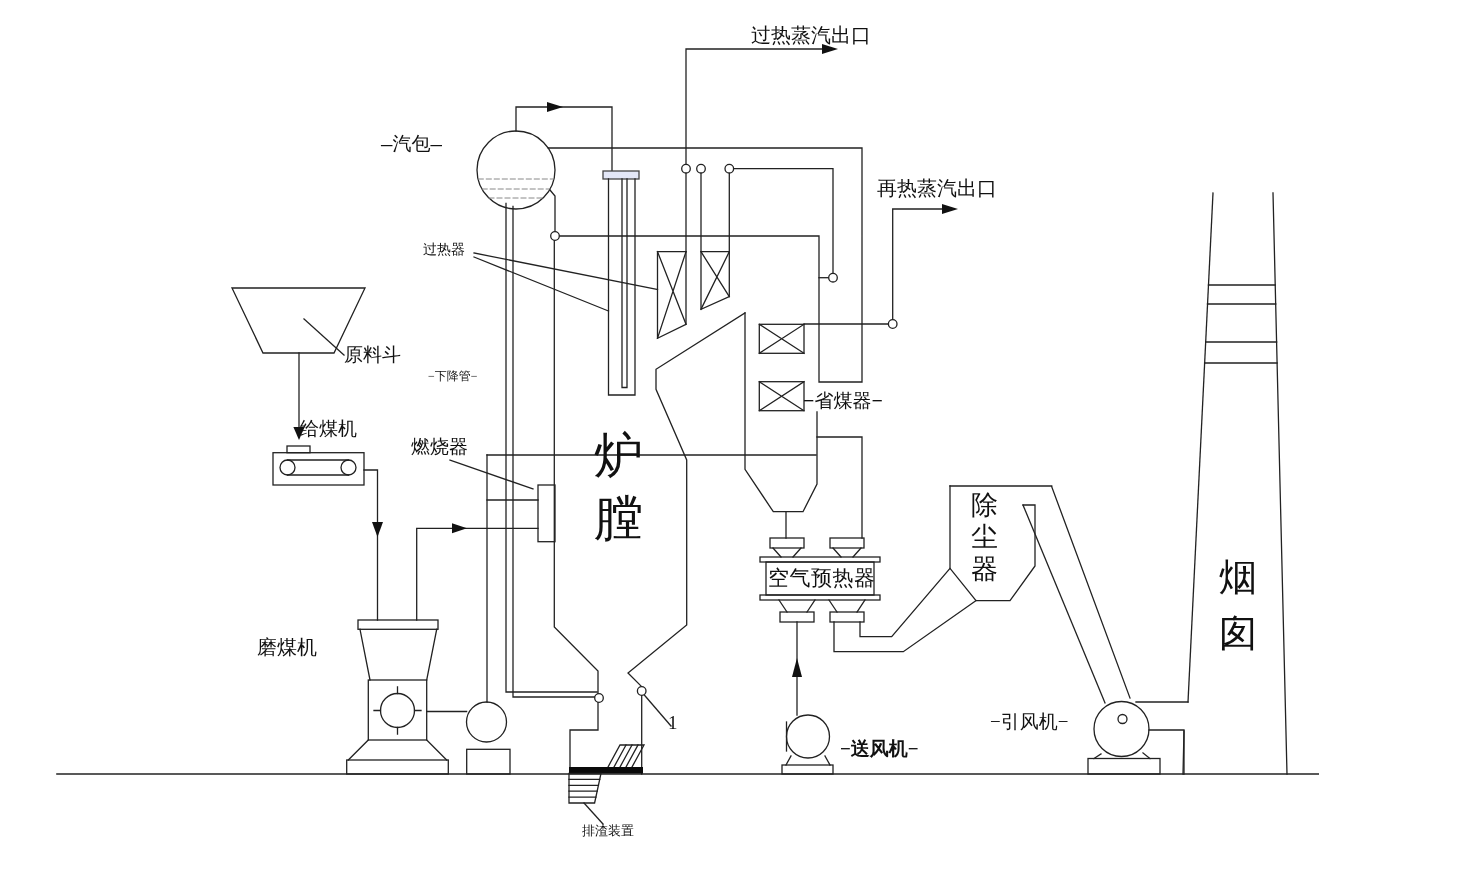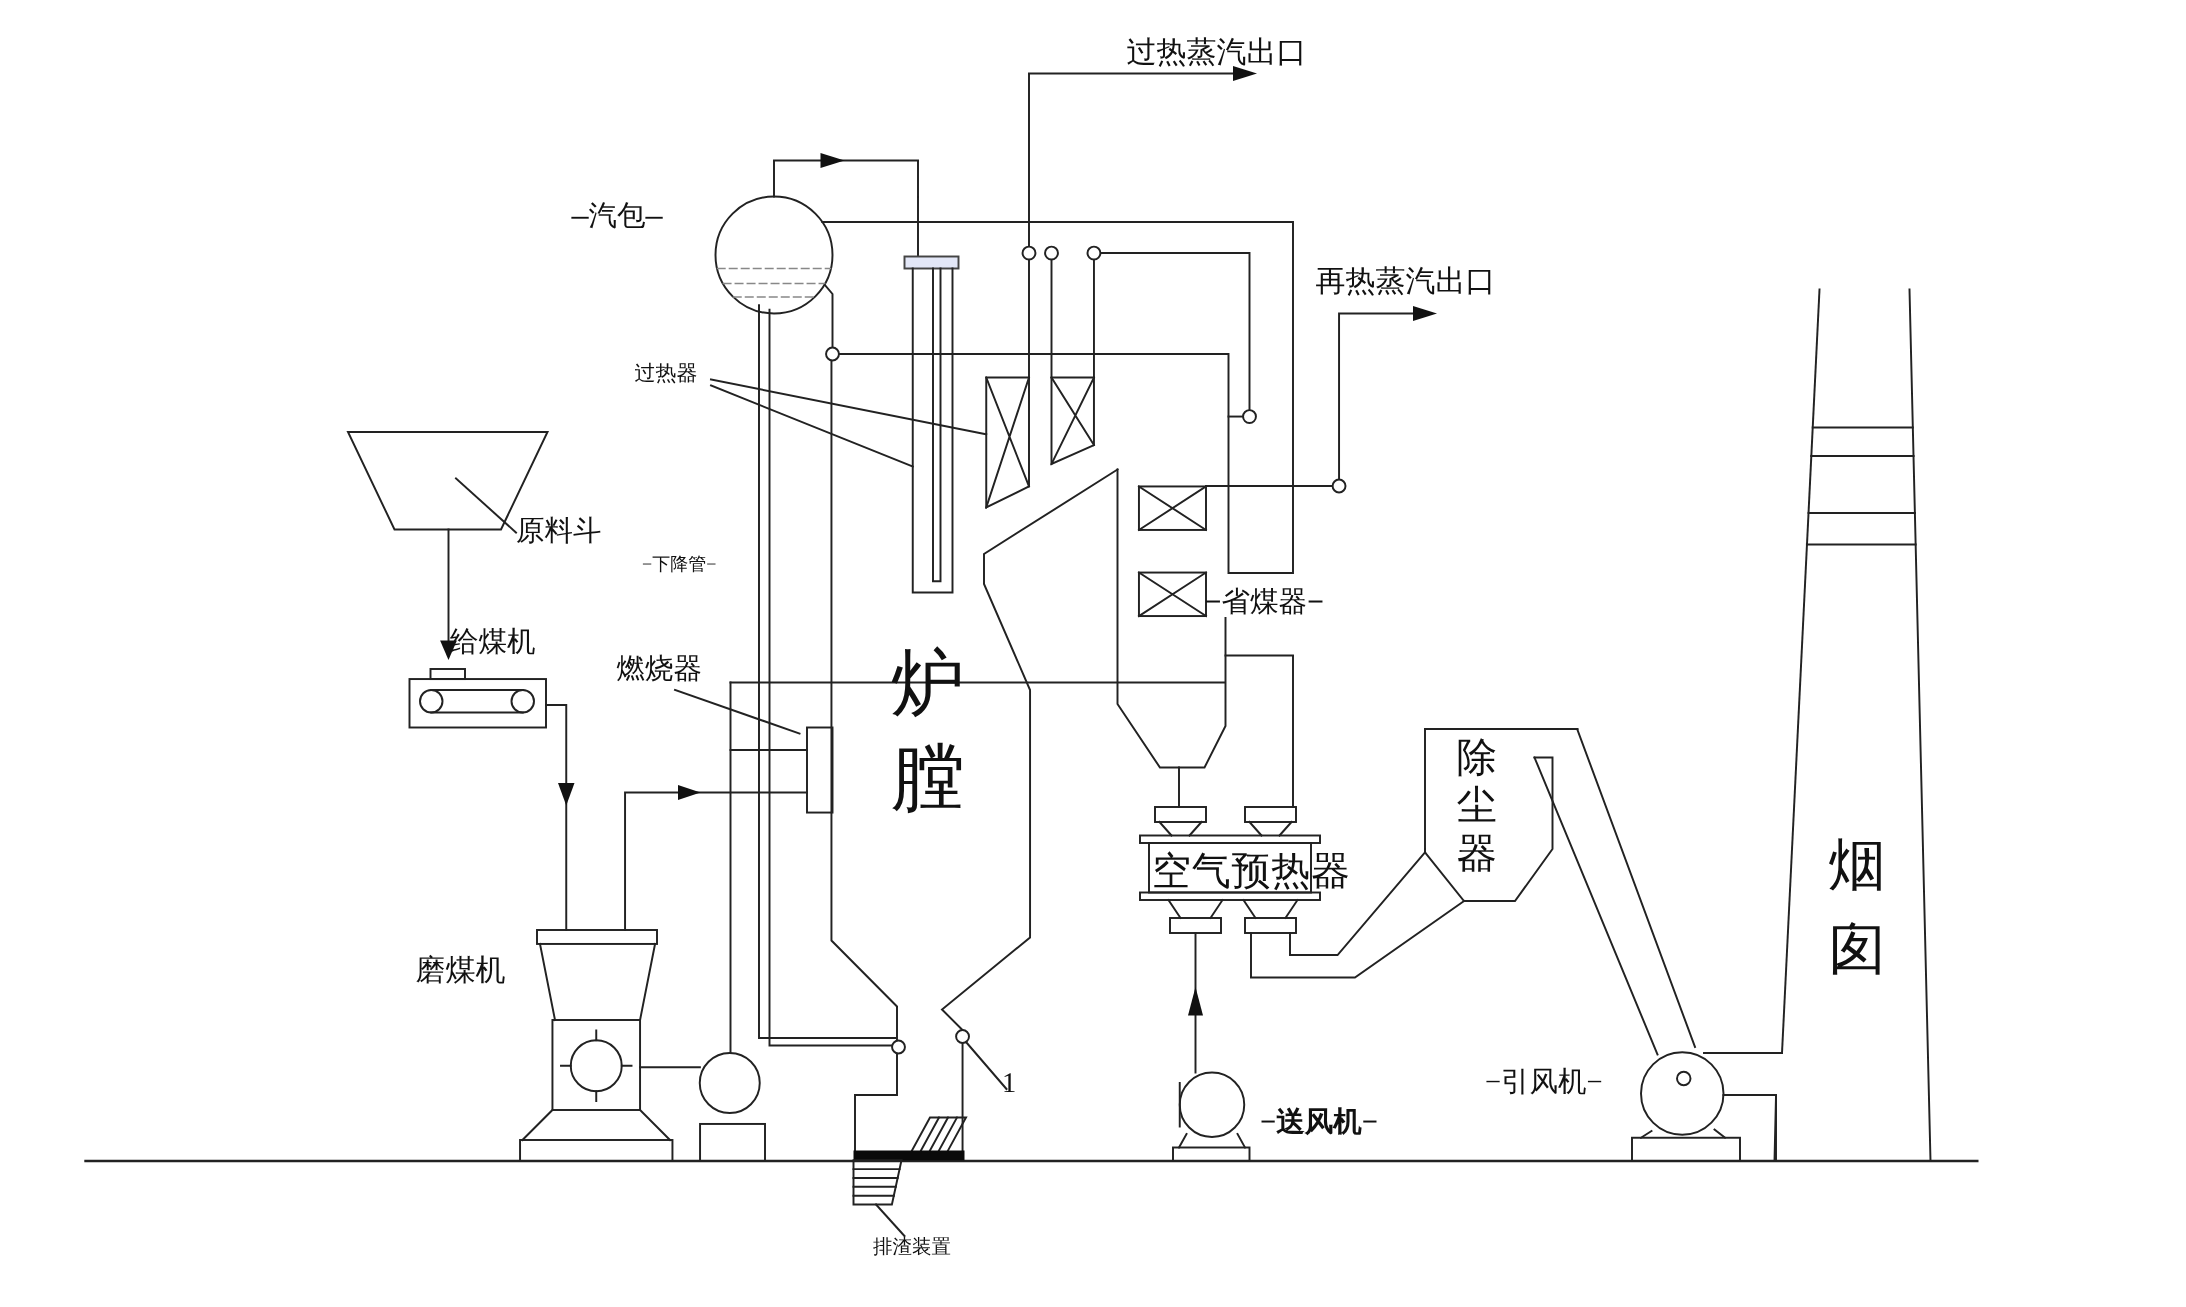--- a/index.html
+++ b/index.html
@@ -219,25 +219,25 @@
 </svg>
 
 <div class="lbl" style="left:751px;top:24px;font-size:20px;">过热蒸汽出口</div>
 <div class="lbl" style="left:877px;top:177px;font-size:20px;">再热蒸汽出口</div>
 <div class="lbl" style="left:381px;top:135px;font-size:19px;font-family:Liberation Mono, monospace;">—汽包—</div>
 <div class="lbl" style="left:423px;top:230px;font-size:14px;margin-top:12px;">过热器</div>
 <div class="lbl" style="left:428px;top:370px;font-size:12px;">−下降管−</div>
 <div class="lbl" style="left:411px;top:436px;font-size:19px;">燃烧器</div>
 <div class="lbl" style="left:344px;top:344px;font-size:19px;text-align:right;">原料斗</div>
 <div class="lbl" style="left:300px;top:418px;font-size:19px;">给煤机</div>
-<div class="lbl" style="left:257px;top:636px;font-size:20px;margin-left:20px;">磨煤机</div>
+<div class="lbl" style="left:257px;top:636px;font-size:20px;">磨煤机</div>
 <div class="lbl v" style="left:594px;top:424px;font-size:49px;line-height:63px;">炉
 膛</div>
 <div class="lbl" style="left:803px;top:392px;font-size:19px;font-family:Liberation Mono, monospace;">−省煤器−</div>
-<div class="lbl" style="left:768px;top:566px;font-size:26px;letter-spacing:0.5px;">空气预热器</div>
+<div class="lbl" style="left:768px;top:566px;font-size:21px;letter-spacing:0.5px;">空气预热器</div>
 <div class="lbl v" style="left:971px;top:489px;font-size:27px;line-height:32px;">除
 尘
 器</div>
 <div class="lbl" style="left:840px;top:738px;font-size:19px;font-weight:bold;">−送风机−</div>
 <div class="lbl" style="left:990px;top:711px;font-size:19px;">−引风机−</div>
 <div class="lbl v" style="left:1219px;top:549px;font-size:38px;line-height:56px;">烟
 囱</div>
 <div class="lbl" style="left:582px;top:824px;font-size:13px;">排渣装置</div>
 <div class="lbl" style="left:668px;top:712px;font-size:19px;">1</div>
 

